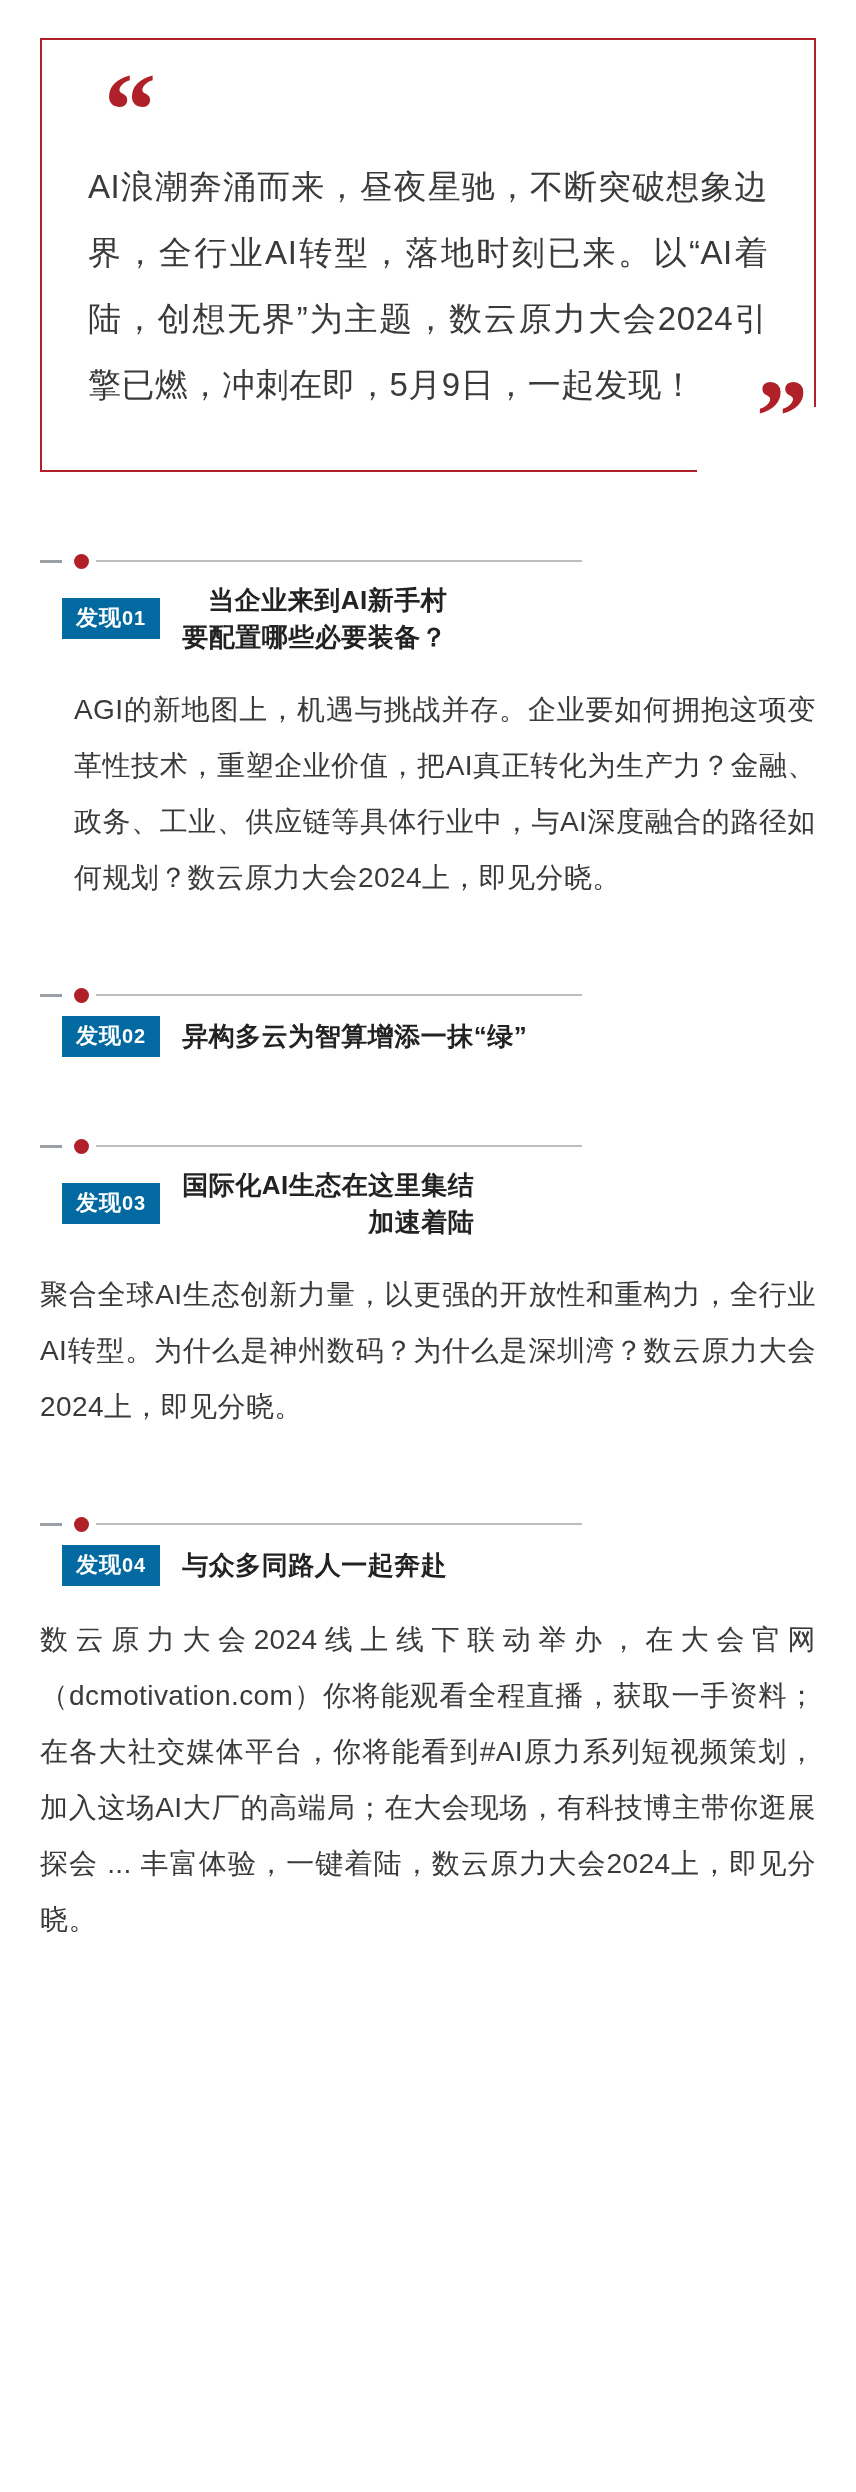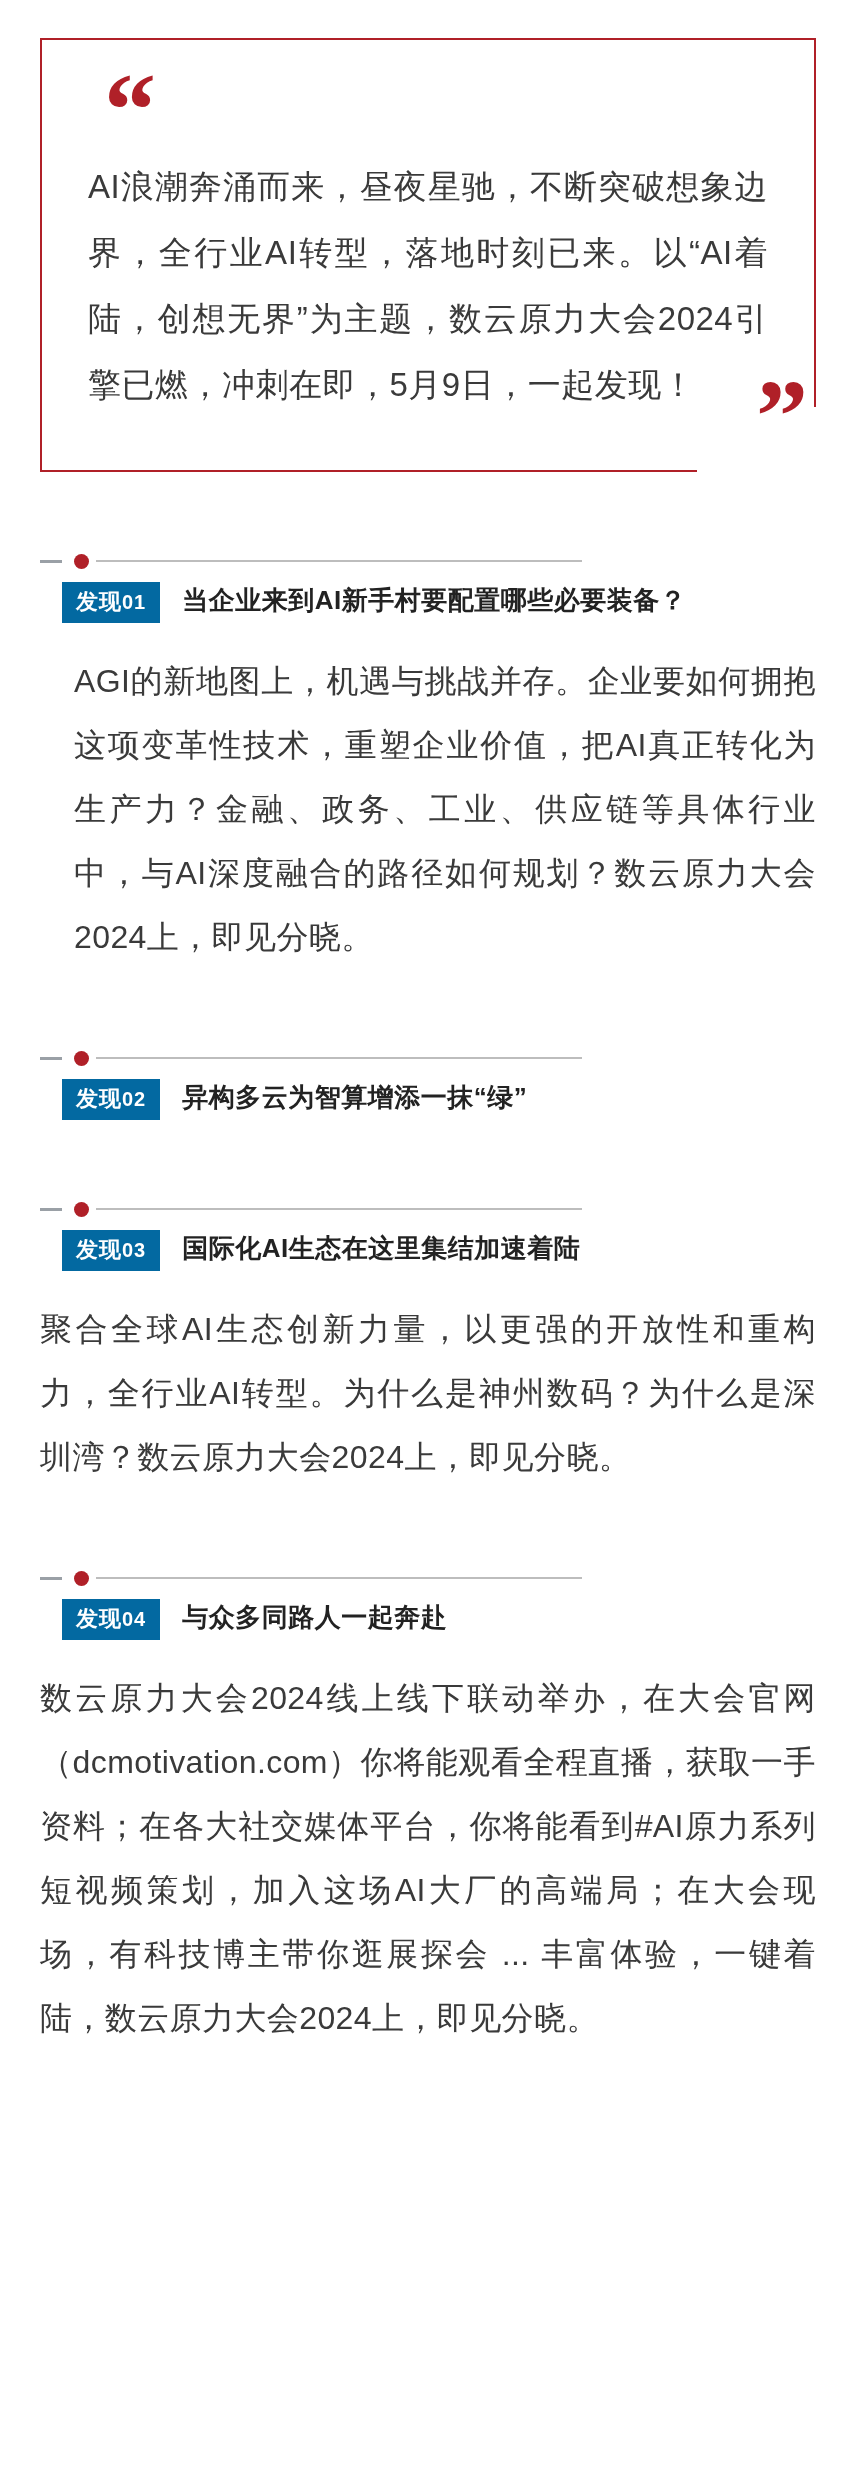--- a/index.html
+++ b/index.html
@@ -131,34 +131,34 @@
     margin-left: 22px;
     line-height: 1;
   }
   .badge .num {
     font-family: "Liberation Sans", sans-serif;
     font-size: 20px;
   }
   .head-titles {
     margin-left: 22px;
     display: flex;
-    flex-direction: row;
+    flex-direction: column;
     justify-content: center;
     text-align: right;
   }
   .head-title {
     font-size: 26px;
     font-weight: bold;
     color: #222222;
     line-height: 1.42;
     letter-spacing: 0.5px;
   }
   .section-body {
     margin-top: 26px;
-    font-size: 32px;
+    font-size: 28px;
     line-height: 2.0;
     color: #3a3a3a;
     letter-spacing: 0.4px;
     text-align: justify;
   }
   .indent-1 { padding-left: 34px; }
   .indent-0 { padding-left: 0; }
   .pad-bottom { padding-bottom: 60px; }
 </style>
 </head>

